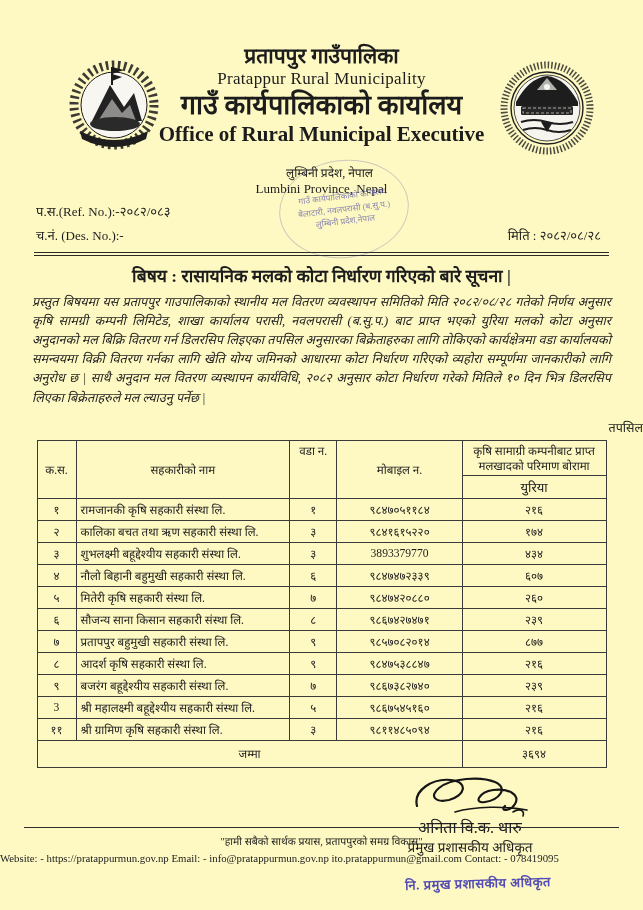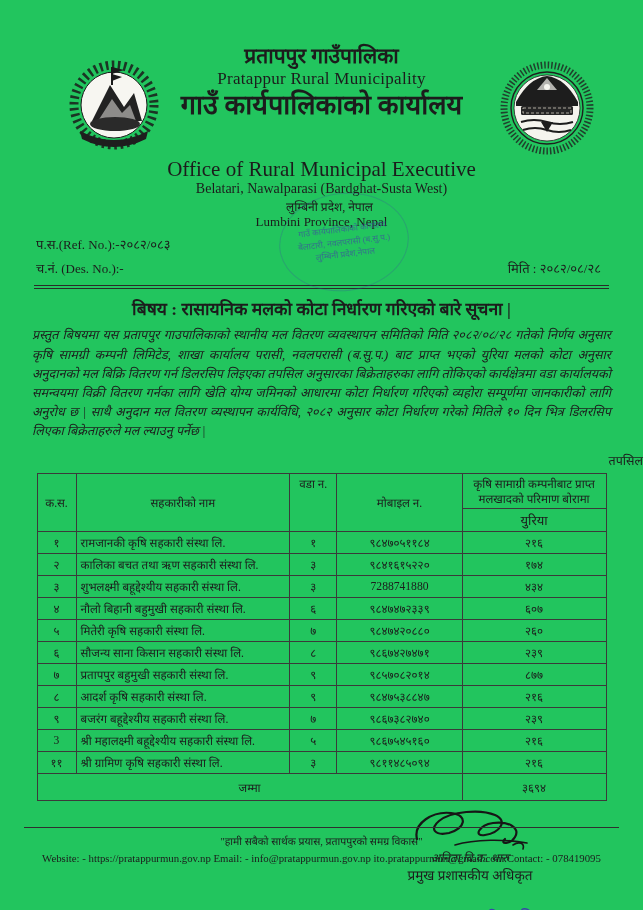--- a/index.html
+++ b/index.html
@@ -1,31 +1,31 @@
 <!DOCTYPE html>
 <html><head>
 <meta charset="utf-8">
 <style>
   html,body{margin:0;padding:0;background:#d9d7d2;}
   .page{
     position:relative;width:643px;height:910px;margin:0 auto;
-    background:#22c55e;
+    background:#fef9c3;
     font-family:"Liberation Serif","DejaVu Serif",serif;
     color:#1c1c1c;overflow:hidden;
     box-shadow:0 0 6px rgba(0,0,0,.35);
   }
   
   .hdr{position:relative;text-align:center;padding-top:44px;line-height:1.18;}
   .hdr .np-title{font-size:21px;font-weight:bold;}
   .hdr .en-title{font-size:17px;font-weight:normal;letter-spacing:.3px;}
   .hdr .np-office{font-size:27px;font-weight:bold;margin-top:1px;}
-  .hdr .en-office{font-size:21px;font-weight:normal;margin-top:35px;}
+  .hdr .en-office{font-size:21px;font-weight:bold;}
   .hdr .np-addr{font-size:13px;margin-top:2px;}
   .hdr .en-addr{font-size:14px;}
-  .hdr .np-prov{font-size:12px;margin-top:2px;padding-left:16px;}
+  .hdr .np-prov{font-size:12px;margin-top:20px;padding-left:16px;}
   .hdr .en-prov{font-size:13px;}
   .logo{position:absolute;top:55px;}
   .logo.left{left:62px;}
   .logo.right{right:48px;top:60px;}
   
   .meta{position:relative;margin:6px 42px 0 36px;font-size:13px;}
   .meta .row{display:flex;justify-content:space-between;}
   .meta .ref{margin-bottom:6px;}
   .center-stamp{
     position:absolute;left:243px;top:-42px;width:128px;height:96px;
@@ -46,32 +46,32 @@
   td.c{text-align:center;}
   td.name{text-align:left;padding-left:6px;}
   .col-sn{width:38px;}.col-name{width:208px;}.col-ward{width:46px;}.col-mob{width:122px;}.col-urea{width:140px;}
   tr.datarow{height:22px;}
   tr.hdr1{height:34px;}
   tr.hdr2 th{font-size:13px;}
   tr.totalrow td{height:22px;}
   
   .sigblock{position:relative;width:230px;margin:4px 58px 0 auto;text-align:center;}
   .sig-svg{display:block;margin:0 auto -8px auto;}
-  .sig-name{font-size:12px;font-style:italic;}
+  .sig-name{font-size:16px;}
   .sig-title{font-size:13.5px;}
   .sig-stamp{
     position:absolute;left:8px;top:102px;width:230px;
     color:#3c35b2;font-size:13px;font-weight:bold;text-align:center;
     transform:rotate(-1.5deg);opacity:.88;letter-spacing:.5px;white-space:nowrap;
   }
   
   .footer{position:absolute;left:0;bottom:46px;width:100%;}
   .footer .rule{margin:0 24px;border-top:1.3px solid #2f2f2f;}
   .footer .motto{text-align:center;font-size:10.5px;margin-top:6px;}
-  .footer .contact{text-align:center;font-size:10.8px;margin-top:4px;}
+  .footer .contact{text-align:left;font-size:10.8px;margin-top:4px;}
 </style>
 </head>
 <body>
 
 <div class="page">
 
   <div class="logo left">
     <svg width="104" height="104" viewBox="0 0 104 104">
       <circle cx="52" cy="50" r="40" fill="none" stroke="#1a1a1a" stroke-width="9" stroke-dasharray="2.5,3.5" opacity=".85"></circle>
       <circle cx="52" cy="50" r="33" fill="#f7f6f1" stroke="#1a1a1a" stroke-width="1"></circle>
@@ -99,21 +99,20 @@
       <path d="M24,70 Q36,66 48,70 T72,70" stroke="#1d1d1d" stroke-width="2" fill="none"></path>
       <polygon points="42,62 48,72 54,62" fill="#1d1d1d"></polygon>
     </svg>
   </div>
 
   <div class="hdr">
     <div class="np-title">प्रतापपुर गाउँपालिका</div>
     <div class="en-title">Pratappur Rural Municipality</div>
     <div class="np-office">गाउँ कार्यपालिकाको कार्यालय</div>
     <div class="en-office">Office of Rural Municipal Executive</div>
-    <div class="en-addr">Belatari, Nawalparasi (Bardghat-Susta West)</div>
     <div class="np-prov">लुम्बिनी प्रदेश, नेपाल</div>
     <div class="en-prov">Lumbini Province, Nepal</div>
   </div>
 
   <div class="meta">
     <div class="center-stamp">
       <div>गाउँ कार्यपालिकाको कार्यालय</div>
       <div>बेलाटारी, नवलपरासी (ब.सु.प.)</div>
       <div>लुम्बिनी प्रदेश,नेपाल</div>
     </div>
@@ -169,21 +168,21 @@
       <td class="name">कालिका बचत तथा ऋण सहकारी संस्था लि.</td>
       <td class="c">३</td>
       <td class="c">९८४१६१५२२०</td>
       <td class="c">१७४</td>
     </tr>
 
     <tr class="datarow">
       <td class="c">३</td>
       <td class="name">शुभलक्ष्मी बहूद्देश्यीय सहकारी संस्था लि.</td>
       <td class="c">३</td>
-      <td class="c">7288741880</td>
+      <td class="c">3893379770</td>
       <td class="c">४३४</td>
     </tr>
 
     <tr class="datarow">
       <td class="c">४</td>
       <td class="name">नौलो बिहानी बहुमुखी सहकारी संस्था लि.</td>
       <td class="c">६</td>
       <td class="c">९८४७४७२३३९</td>
       <td class="c">६०७</td>
     </tr>

